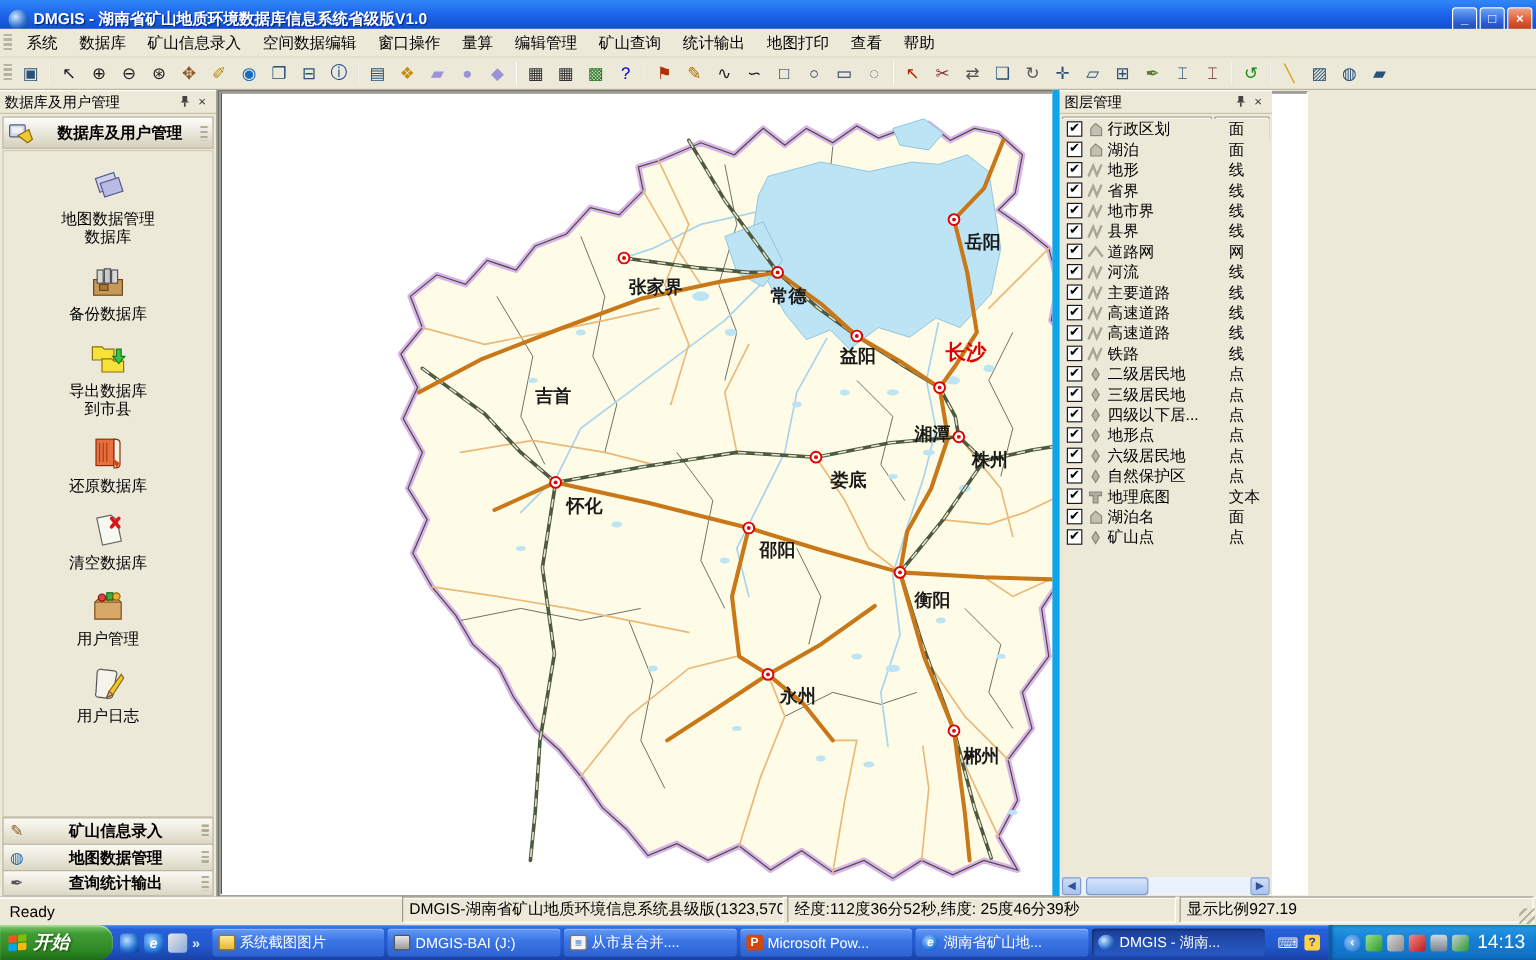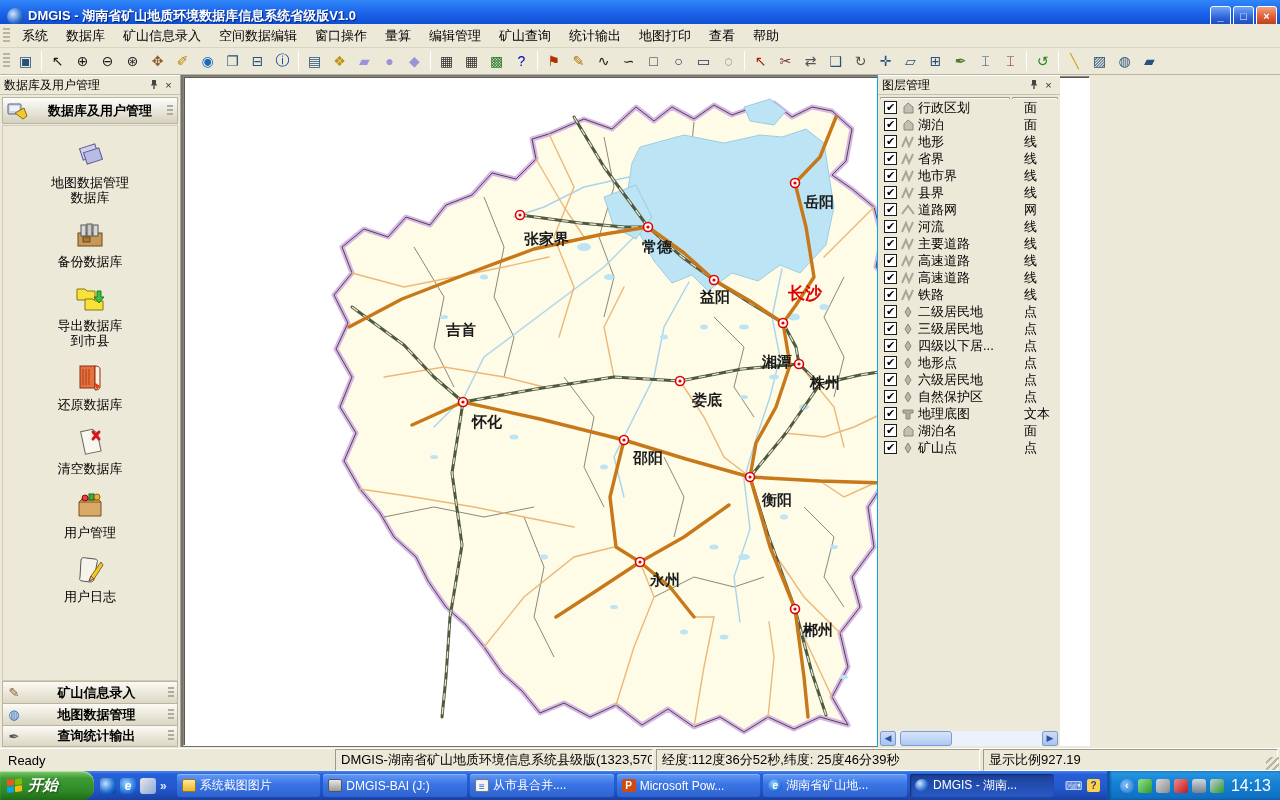--- a/index.html
+++ b/index.html
@@ -66,21 +66,21 @@
   .pl-group .gg { width:6px; height:12px; margin-right:3px;
     background:repeating-linear-gradient(180deg,#b0ac98 0 2px,transparent 2px 4px); }
 
   
   .mapwin { position:absolute; left:183px; top:1px; width:907px; height:670px;
     background:#fff; border:1px solid #8a887a; border-right-color:#fff; border-bottom-color:#fff;
     box-shadow:inset 1px 1px 0 #5c5a50; }
   .mapwin svg { display:block; }
 
   
-  .panel-right { right:0; top:0; width:183px; height:672px; border-left:1px solid #0ea5e9; }
+  .panel-right { right:0; top:0; width:183px; height:672px; border-left:6px solid #0ea5e9; }
   .lyr-headrow { height:20px; margin:2px 2px 0 2px; display:flex; gap:2px; }
   .lyr-colbtn { background:linear-gradient(180deg,#fdfdfb,#d9d4c1); border:1px solid #9d9a88;
     border-radius:1px; font-size:12px; text-align:center; line-height:18px; }
   .lyr-colbtn.name { flex:1; }
   .lyr-colbtn.more { width:46px; }
   .lyr-list { position:absolute; top:24px; bottom:16px; left:2px; right:2px; background:#ECE9D8;
     overflow:hidden; }
   .layer-row { height:17px; display:flex; align-items:center; padding-left:4px; }
   .chk { width:13px; height:13px; background:#fff; border:1px solid #1c1c1c; flex:none;
     font-size:11px; line-height:11px; text-align:center; color:#000; font-weight:bold; }
@@ -92,21 +92,21 @@
     display:flex; }
   .sarrow { width:16px; height:15px; background:linear-gradient(180deg,#cfdcf4,#a9c4ee);
     border:1px solid #7d9ad1; border-radius:2px; color:#2b52a3; font-size:9px; line-height:13px;
     text-align:center; font-weight:bold; flex:none; }
   .sarrow.right { margin-left:auto; }
   .sthumb { width:52px; height:15px; margin-left:4px; background:linear-gradient(180deg,#d7e4fa,#aec9f2);
     border:1px solid #7d9ad1; border-radius:3px; }
 
   
   .statusbar { position:absolute; left:0; top:748px; width:1280px; height:23px; background:#ECE9D8;
-    border-top:1px solid #fff; display:flex; align-items:center; padding:2px 2px; gap:3px; }
+    border-top:1px solid #fff; display:flex; align-items:flex-end; padding:2px 2px; gap:3px; }
   .scell { border:1px solid; border-color:#9d9a88 #fff #fff #9d9a88; padding:1px 5px; font-size:13px;
     white-space:nowrap; overflow:hidden; }
   .scell.c1 { width:330px; border-color:transparent; }
   .scell.c2 { width:318px; }
   .scell.c3 { width:324px; }
   .scell.c4 { flex:1; }
   .sizegrip { position:absolute; right:1px; bottom:1px; width:13px; height:13px;
     background:repeating-linear-gradient(135deg,transparent 0 3px,#b9b5a2 3px 5px); }
 
   

